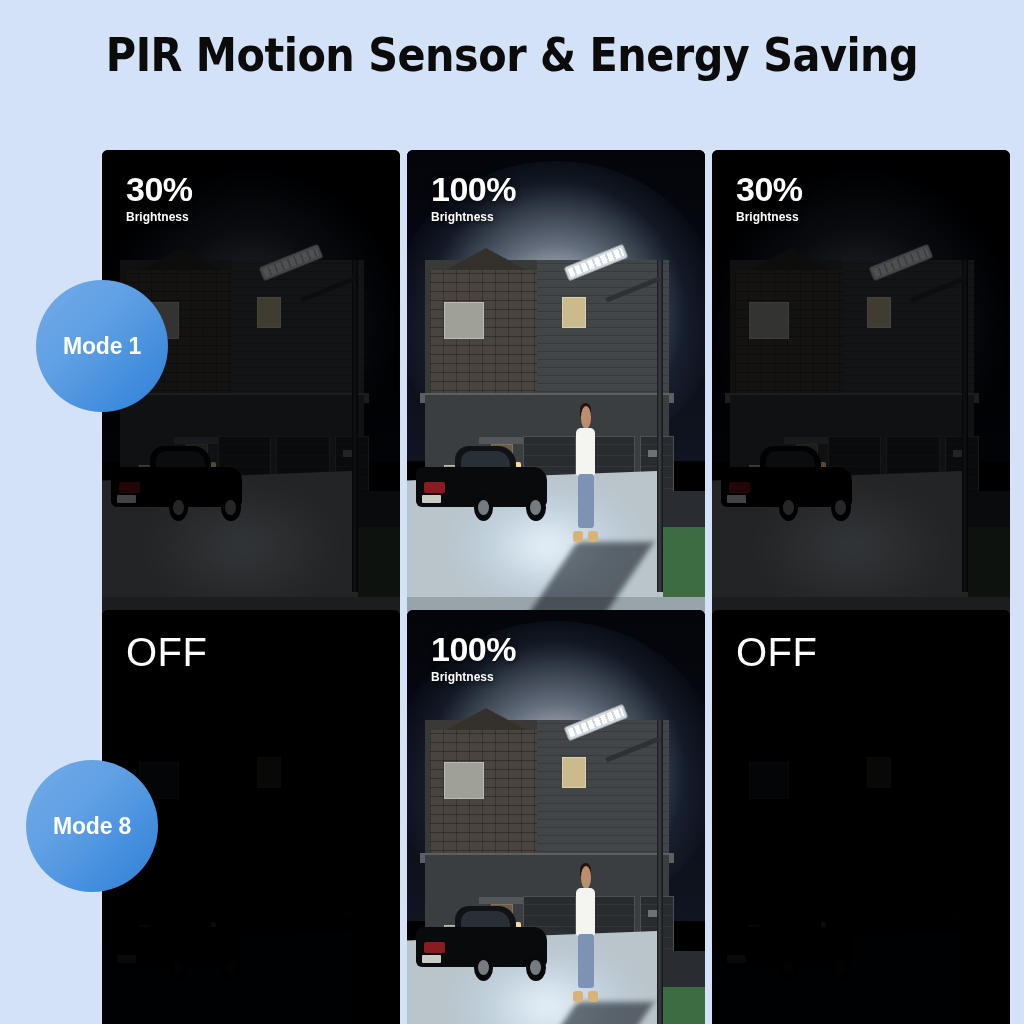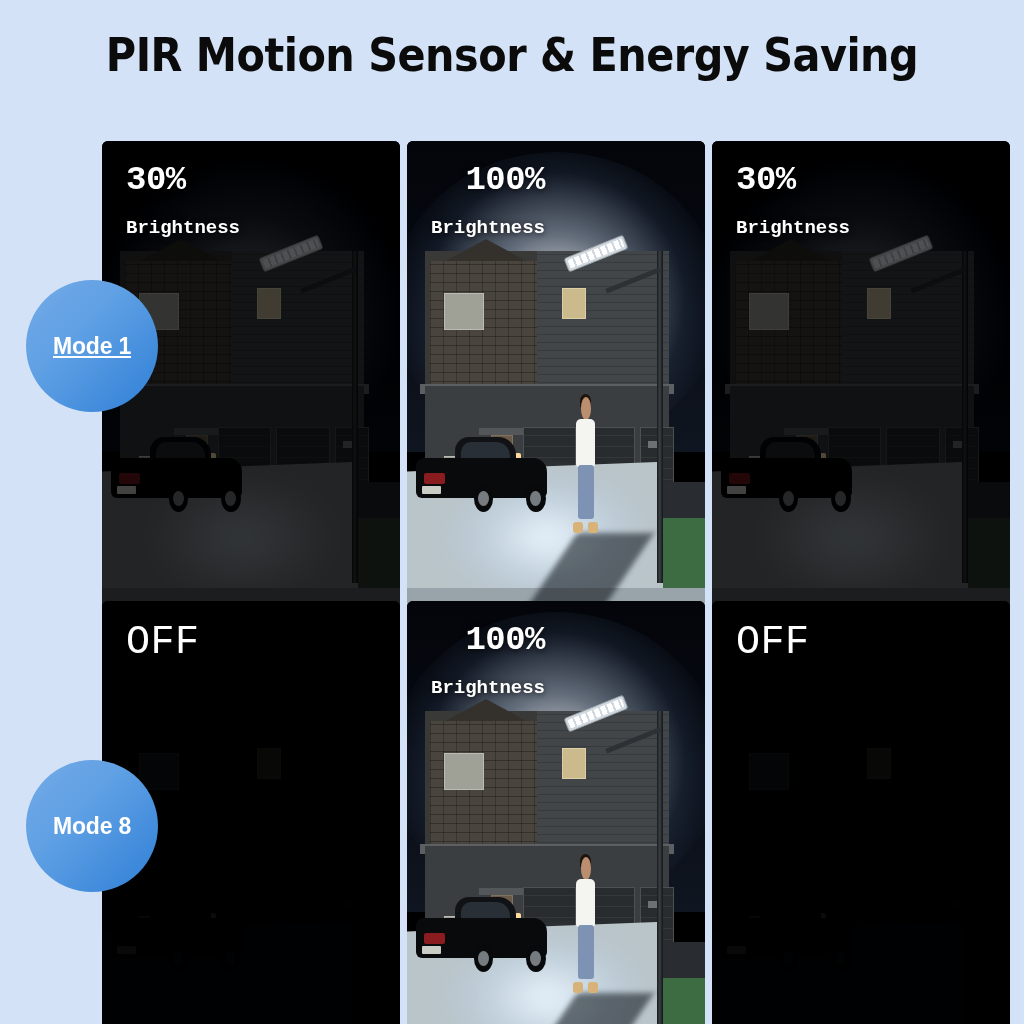--- a/index.html
+++ b/index.html
@@ -29,30 +29,29 @@
 
   
   .grid { position: absolute; left: 0; top: 0; width: 1024px; height: 1024px; }
 
   .row { position: absolute; left: 102px; width: 908px; }
   .row-1 { top: 138px; height: 402px; }
   .row-2 { top: 598px; height: 402px; }
 
   .panel {
     position: absolute;
-    top: 3px;
+    top: 12px;
     width: 298px;
     height: 502px;
     border-radius: 6px;
     overflow: hidden;
     background: #000;
-    font-family: Liberation Mono, monospace;
   }
   .panel.col-1 { left: 0; }
-  .panel.col-2 { left: 305px; text-align: right; }
+  .panel.col-2 { left: 305px; }
   .panel.col-3 { left: 610px; }
 
   
   .scene { position: absolute; inset: 0; overflow: hidden; }
 
   
   .sky {
     position: absolute; left: 0; top: 0; width: 100%; height: 62%;
     background: linear-gradient(180deg, #05070c 0%, #080b13 45%, #121823 100%);
   }
@@ -314,22 +313,22 @@
   }
   .caption .big {
     display: block;
     font-size: 34px;
     font-weight: bold;
     line-height: 1.0;
     letter-spacing: -0.5px;
   }
   .caption .small {
     display: block;
-    margin-top: 21px;
-    font-size: 19px;
+    margin-top: 5px;
+    font-size: 12px;
     font-weight: bold;
     line-height: 1.1;
   }
   .caption.off-style .big {
     font-size: 40px;
     font-weight: normal;
     letter-spacing: 0.5px;
   }
 
   
@@ -338,21 +337,21 @@
     width: 132px; height: 132px;
     border-radius: 50%;
     background: linear-gradient(135deg, #74aae6 0%, #5fa0e4 40%, #2f7fd6 100%);
     display: flex; align-items: center; justify-content: center;
     color: #ffffff;
     font-size: 23px;
     font-weight: bold;
     z-index: 10;
     letter-spacing: -0.2px;
   }
-  .badge-1 { left: 26px; top: 280px; text-decoration: underline; }
+  .badge-1 { left: 36px; top: 280px; }
   .badge-2 { left: 26px; top: 760px; }
 </style>
 </head>
 <body style="background: rgb(211, 226, 247);">
 
 <div class="title">PIR Motion Sensor &amp; Energy Saving</div>
 
 <div class="grid">
 
   <div class="row row-1">

